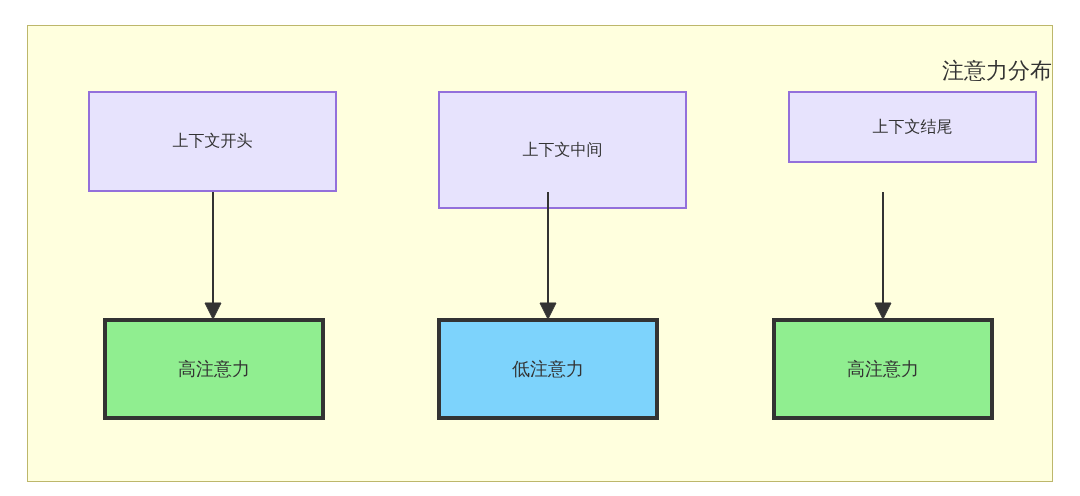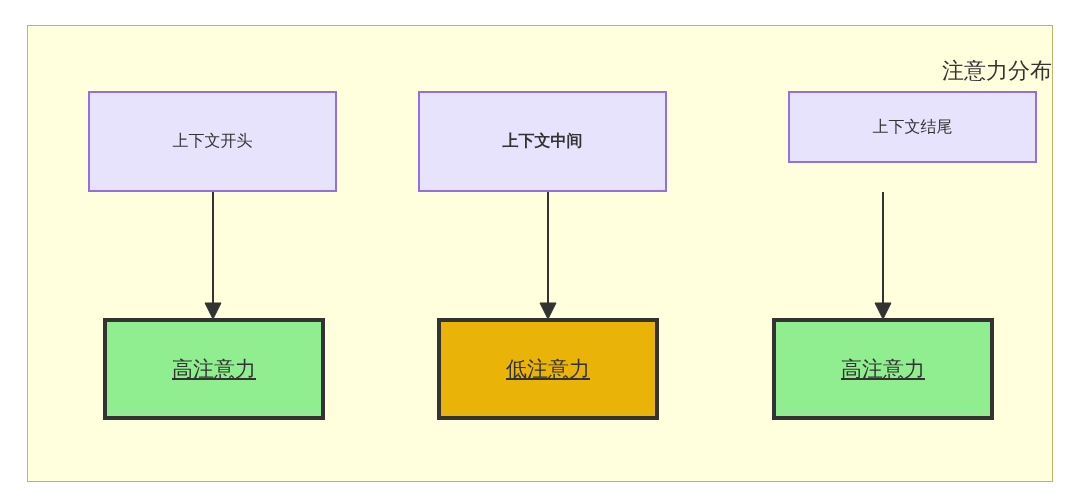--- a/index.html
+++ b/index.html
@@ -60,27 +60,26 @@
   }
 
   
   .node-bottom {
     position: absolute;
     box-sizing: border-box;
     border: 4px solid #333333;
     display: flex;
     align-items: center;
     justify-content: center;
-    font-size: 21px;
+    font-size: 18px;
     color: #333333;
     white-space: nowrap;
-    text-decoration: underline;
   }
   .node-bottom.high { background: #90ee90; }
-  .node-bottom.low  { background: #eab308; }
+  .node-bottom.low  { background: #7dd3fc; }
 
   
   .edge {
     position: absolute;
     overflow: visible;
   }
   .edge line {
     stroke: #333333;
     stroke-width: 2;
   }
@@ -94,21 +93,21 @@
 <body>
 
 <div id="canvas">
 
   <div class="subgraph">
     <div class="subgraph-title">注意力分布</div>
   </div>
 
   <div class="node-top" style="left:88px; top:91px; width:249px; height:101px;">上下文开头</div>
 
-  <div class="node-top" style="left:418px; top:91px; width:249px; height:101px;font-weight:bold;">上下文中间</div>
+  <div class="node-top" style="left:438px; top:91px; width:249px; height:118px;">上下文中间</div>
 
   <div class="node-top" style="left:788px; top:91px; width:249px; height:72px;">上下文结尾</div>
 
   <svg class="edge" style="left:0px; top:0px; width:1080px; height:496px;">
     <line x1="213" y1="192" x2="213" y2="306"></line>
     <polygon points="213,319 205,303 221,303"></polygon>
   </svg>
 
   <svg class="edge" style="left:0px; top:0px; width:1080px; height:496px;">
     <line x1="548" y1="192" x2="548" y2="306"></line>

